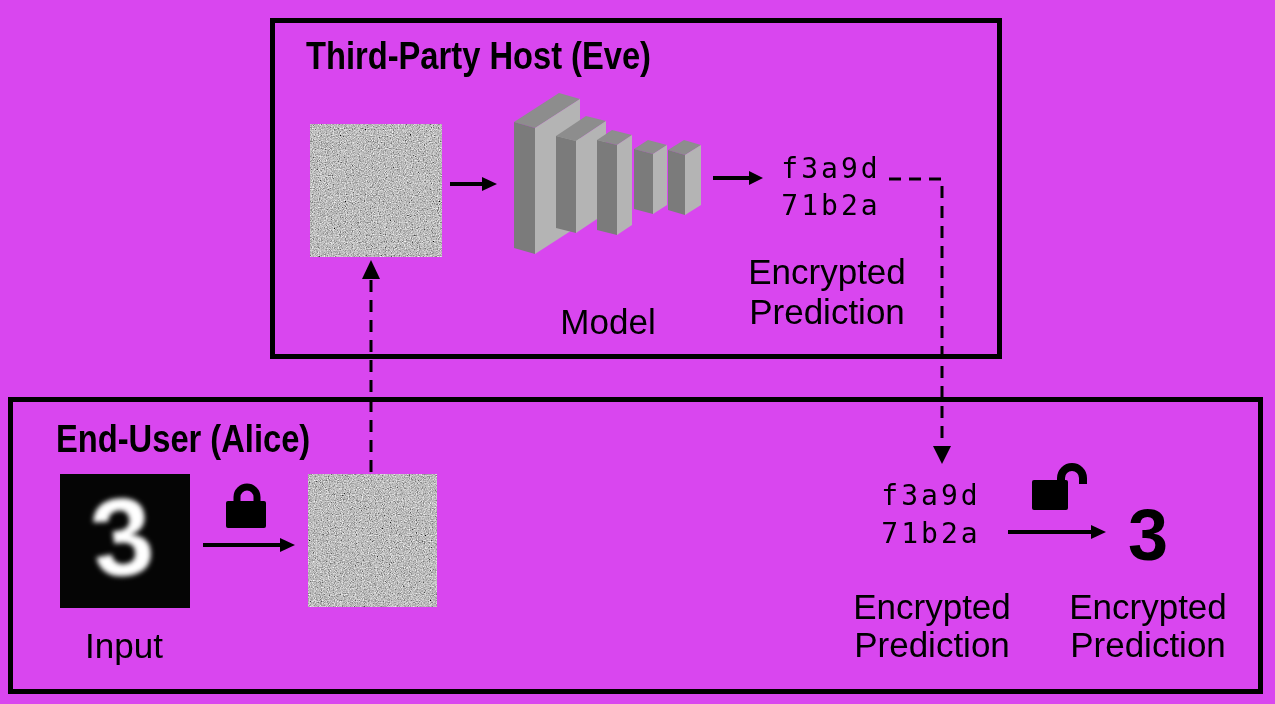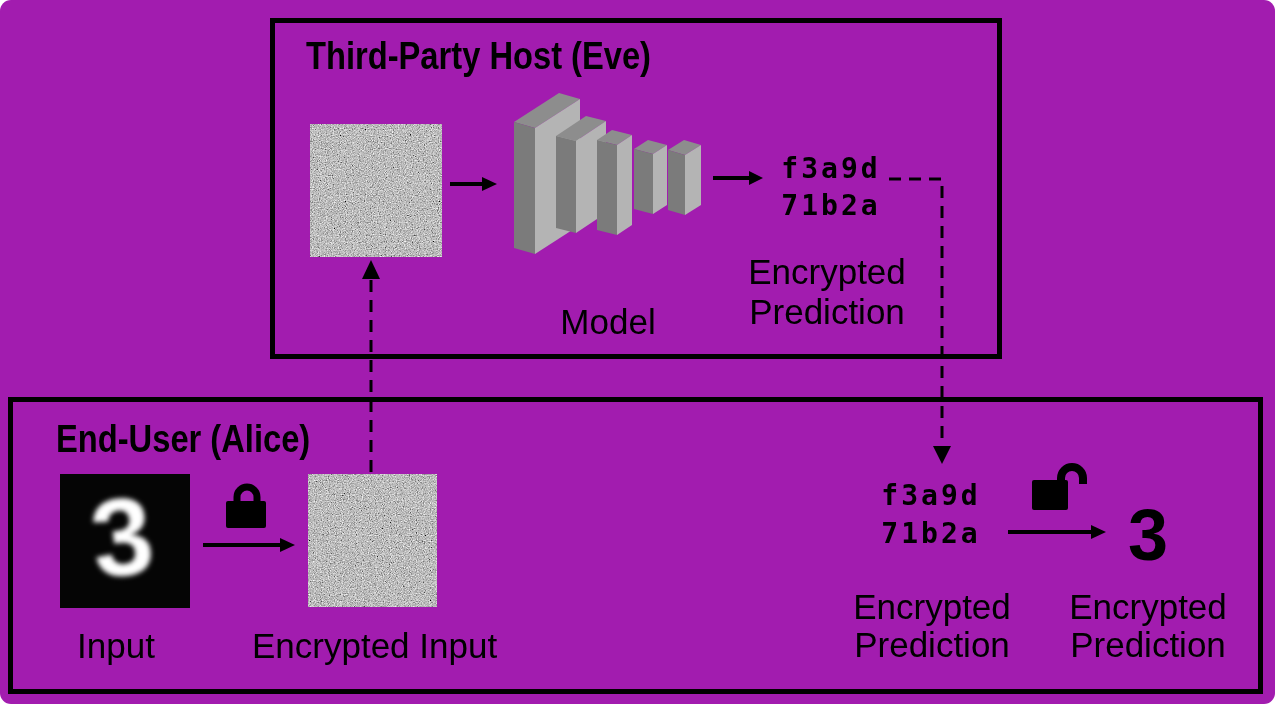--- a/index.html
+++ b/index.html
@@ -1,35 +1,35 @@
 <!DOCTYPE html>
 <html><head>
 <meta charset="utf-8">
 <style>
   html,body{margin:0;padding:0;background:#ffffff;}
   .stage{
-    position:relative;width:1275px;height:704px;background:#a21caf;
-    font-family:"Liberation Sans",sans-serif;color:#000;overflow:hidden;border-radius:11px;
+    position:relative;width:1275px;height:704px;background:#d946ef;
+    font-family:"Liberation Sans",sans-serif;color:#000;overflow:hidden;
   }
   .box{position:absolute;border:5px solid #000;box-sizing:border-box;background:transparent;z-index:1;}
   .box-host{left:270px;top:18px;width:732px;height:341px;}
   .box-user{left:8px;top:397px;width:1255px;height:297px;}
   .overlay{position:absolute;left:0;top:0;width:1275px;height:704px;z-index:2;}
   .txt{position:absolute;z-index:3;white-space:nowrap;}
   .title{font-weight:bold;font-size:38px;line-height:38px;transform:scaleX(0.86);transform-origin:left top;}
   .host-title{left:306px;top:37px;}
   .user-title{left:56px;top:420px;}
   .lbl{font-size:35px;line-height:40px;text-align:center;}
   .model-label{left:508px;top:276px;width:200px;margin-top:26px;}
   .host-enc-label{left:727px;top:252px;width:200px;}
   .user-enc-label{left:832px;top:588px;width:200px;line-height:38px;}
   .dec-label{left:1048px;top:588px;width:200px;line-height:38px;}
-  .input-label{left:36px;top:626px;width:160px;}
+  .input-label{left:44px;top:626px;width:160px;}
   .enc-input-label{left:252px;top:626px;width:240px;}
-  .hex{font-family:"DejaVu Sans Mono","Liberation Mono",monospace;font-weight:bold;
+  .hex{font-family:"DejaVu Sans Mono","Liberation Mono",monospace;font-weight:normal;
        font-size:28px;line-height:37px;letter-spacing:3px;text-align:center;width:116px;}
   .host-hex{left:773px;top:150px;}
   .user-hex{left:873px;top:477px;line-height:38px;}
   .dec-digit{left:1108px;top:500px;width:80px;text-align:center;
              font-weight:bold;font-size:72px;line-height:70px;}
   .input-img{
     position:absolute;left:60px;top:474px;width:130px;height:134px;background:#050505;
     z-index:3;display:flex;align-items:center;justify-content:center;overflow:hidden;
   }
   .input-img .digit{
@@ -133,21 +133,20 @@
     <div>Prediction</div>
   </div>
 
   <div class="txt title user-title">End-User (Alice)</div>
 
   <div class="input-img">
     <span class="digit">3</span>
   </div>
 
   <div class="txt lbl input-label">Input</div>
-  <div class="txt lbl enc-input-label">Encrypted Input</div>
 
   <div class="txt hex user-hex">
     <div>f3a9d</div>
     <div>71b2a</div>
   </div>
   <div class="txt lbl user-enc-label">
     <div>Encrypted</div>
     <div>Prediction</div>
   </div>
 

